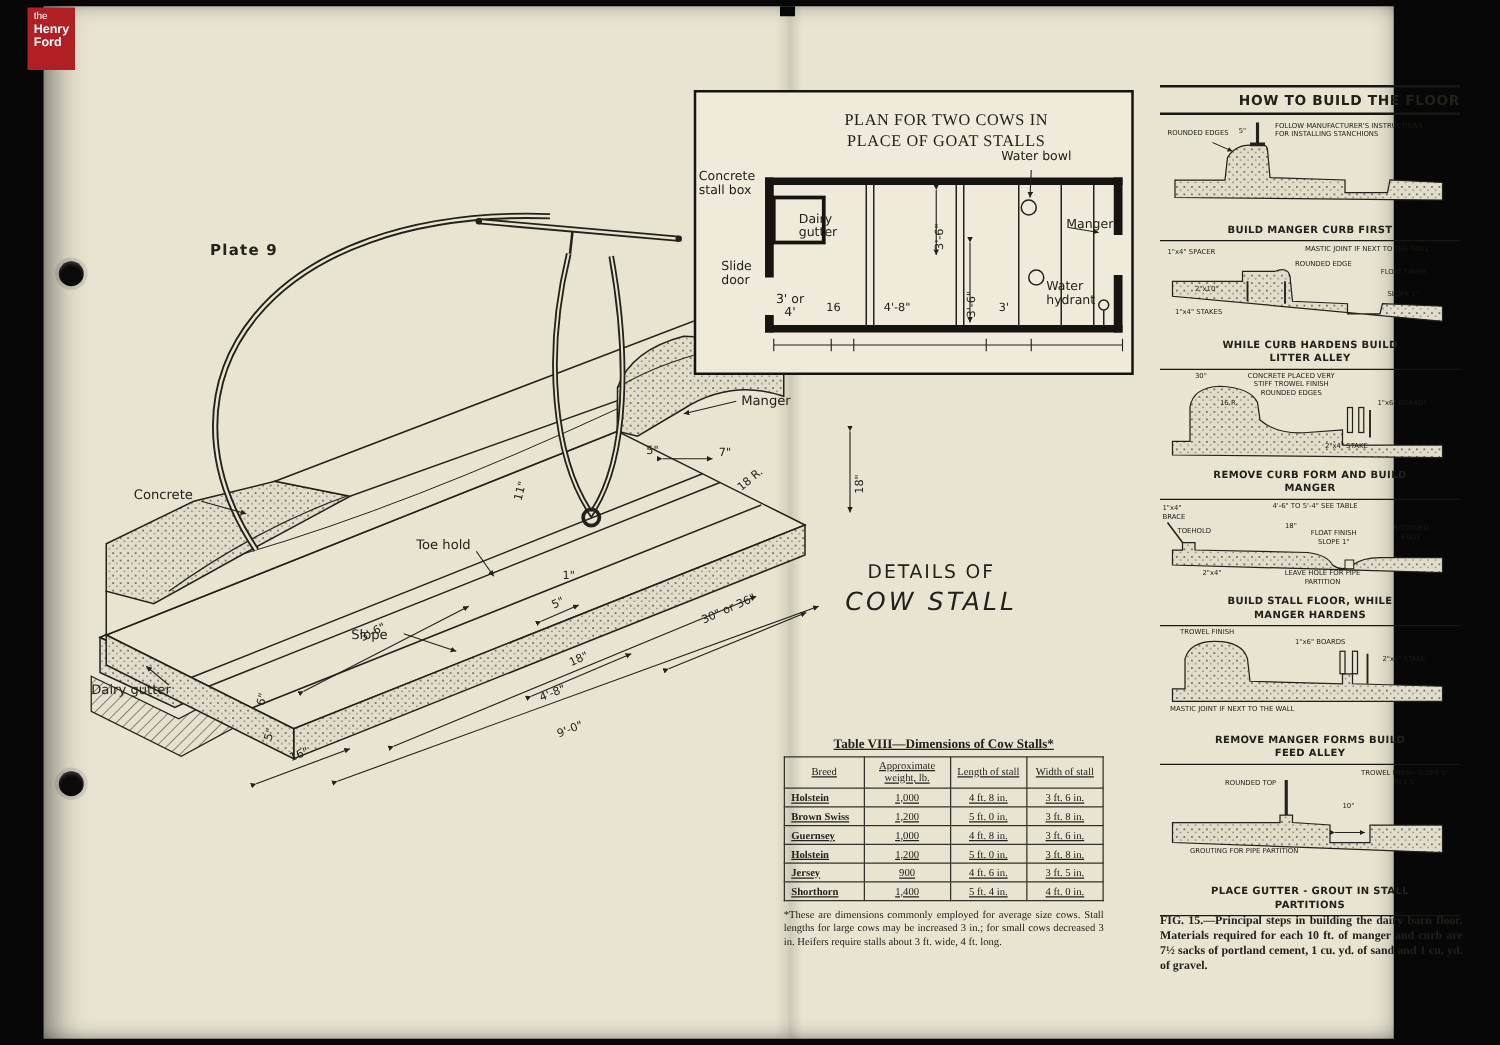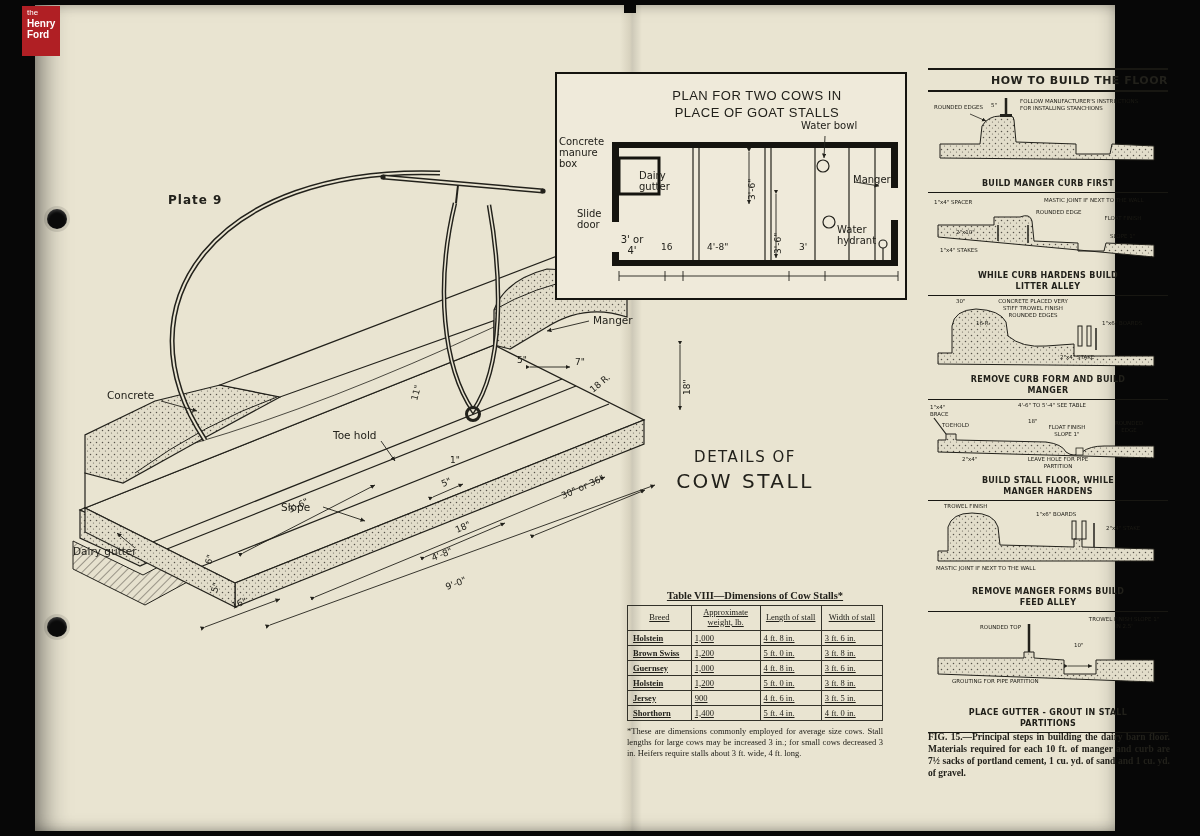--- a/index.html
+++ b/index.html
@@ -22,26 +22,26 @@
   .logo .b{font-size:10px;font-weight:bold;display:block;}
   .plate{position:absolute;left:133px;top:188px;font-family:"DejaVu Sans",sans-serif;
          font-size:12px;font-weight:bold;letter-spacing:1px;}
   
   .iso-svg{position:absolute;left:30px;top:100px;}
   .iso-label{font-family:"DejaVu Sans",sans-serif;font-size:10.5px;fill:#22211b;}
   .iso-dim{font-family:"DejaVu Sans",sans-serif;font-size:9px;fill:#22211b;}
   .details{position:absolute;left:615px;top:443px;width:190px;text-align:center;
            font-family:"DejaVu Sans",sans-serif;}
   .details .l1{font-size:15px;letter-spacing:1.5px;}
-  .details .l2{font-size:20px;letter-spacing:2.5px;margin-top:3px;}
+  .details .l2{font-size:20px;letter-spacing:2.5px;margin-top:3px;font-style:italic;}
   
   .plan-box{position:absolute;left:520px;top:67px;width:352px;height:228px;background:#efeada;
             border:2.5px solid #15140f;box-sizing:border-box;}
   .plan-title{position:absolute;left:90px;top:14px;width:220px;text-align:center;
-              font-family:Liberation Sans, sans-serif;font-size:13px;letter-spacing:.5px;line-height:1.3;}
+              font-family:Liberation Serif, serif;font-size:13px;letter-spacing:.5px;line-height:1.3;}
   .pl{position:absolute;font-family:"DejaVu Sans",sans-serif;font-size:10px;line-height:1.12;}
   .pd{position:absolute;font-family:"DejaVu Sans",sans-serif;font-size:9px;white-space:nowrap;}
   .rotv{transform:rotate(-90deg);transform-origin:left top;}
   
   .floor{position:absolute;left:893px;top:63px;width:240px;border-top:2px solid #181712;}
   .floor-title{font-family:"DejaVu Sans",sans-serif;font-size:11px;font-weight:bold;text-align:right;
                letter-spacing:.5px;padding:4px 0 3px 0;border-bottom:2px solid #181712;}
   .step{position:relative;border-bottom:1.6px solid #181712;overflow:hidden;}
   .step svg{position:absolute;left:0;top:2px;}
   .fl{position:absolute;font-family:"DejaVu Sans",sans-serif;font-size:5.5px;line-height:1.25;color:#1b1a14;}
@@ -50,21 +50,21 @@
             font-family:"DejaVu Sans",sans-serif;font-size:8px;font-weight:bold;letter-spacing:.3px;line-height:1.3;}
   .fig-cap{position:absolute;left:893px;top:727px;width:242px;font-family:"Liberation Serif",serif;
            font-size:9.5px;font-weight:bold;line-height:1.25;text-align:justify;}
   
   .tbl-block{position:absolute;left:592px;top:585px;width:256px;font-family:"Liberation Serif",serif;}
   .tbl-title{font-size:10.5px;font-weight:bold;text-align:center;margin-bottom:4px;text-decoration:underline;}
   table.cows{border-collapse:collapse;width:100%;}
   table.cows th,table.cows td{border:1px solid #33322a;font-family:"Liberation Serif",serif;
            font-size:8.5px;padding:2px 3px;text-decoration:underline;}
   table.cows th{font-weight:normal;text-align:center;line-height:1.15;}
-  table.cows td{text-align:left;}
+  table.cows td{text-align:center;}
   table.cows td.breed{text-align:left;padding-left:5px;font-weight:bold;}
   .tbl-foot{font-size:8.5px;line-height:1.3;margin-top:5px;text-align:justify;}
 </style>
 </head>
 <body>
 
 <svg width="0" height="0" style="position:absolute">
   <defs>
     <pattern id="stip" width="6" height="6" patternUnits="userSpaceOnUse">
       <rect width="6" height="6" fill="#e2ddca"></rect>
@@ -211,21 +211,21 @@
         <line x1="192" y1="78" x2="192" y2="130" marker-start="url(#arr)" marker-end="url(#arr)"></line>
         <line x1="219" y1="120" x2="219" y2="184" marker-start="url(#arr)" marker-end="url(#arr)"></line>
         <line x1="268" y1="62" x2="267" y2="84" marker-end="url(#arr)"></line>
         <line x1="298" y1="108" x2="322" y2="112" marker-end="url(#arr)"></line>
       </g>
     </svg>
     <div class="plan-title">
       <div>PLAN FOR TWO COWS IN</div>
       <div>PLACE OF GOAT STALLS</div>
     </div>
-    <span class="pl" style="left:2px;top:62px;width:50px;">Concrete manure box</span>
+    <span class="pl" style="left:2px;top:62px;width:50px;">Concrete stall box</span>
     <span class="pl" style="left:82px;top:96px;width:40px;">Dairy gutter</span>
     <span class="pl" style="left:20px;top:134px;width:36px;">Slide door</span>
     <span class="pl" style="left:244px;top:46px;white-space:nowrap;">Water bowl</span>
     <span class="pl" style="left:296px;top:100px;white-space:nowrap;">Manger</span>
     <span class="pl" style="left:280px;top:150px;width:48px;">Water hydrant</span>
     <span class="pl" style="left:58px;top:160px;width:34px;text-align:center;">3' or 4'</span>
     <span class="pd" style="left:104px;top:168px;">16</span>
     <span class="pd" style="left:150px;top:168px;">4'-8"</span>
     <span class="pd" style="left:242px;top:168px;">3'</span>
     <span class="pd rotv" style="left:190px;top:126px;">3'-6"</span>

